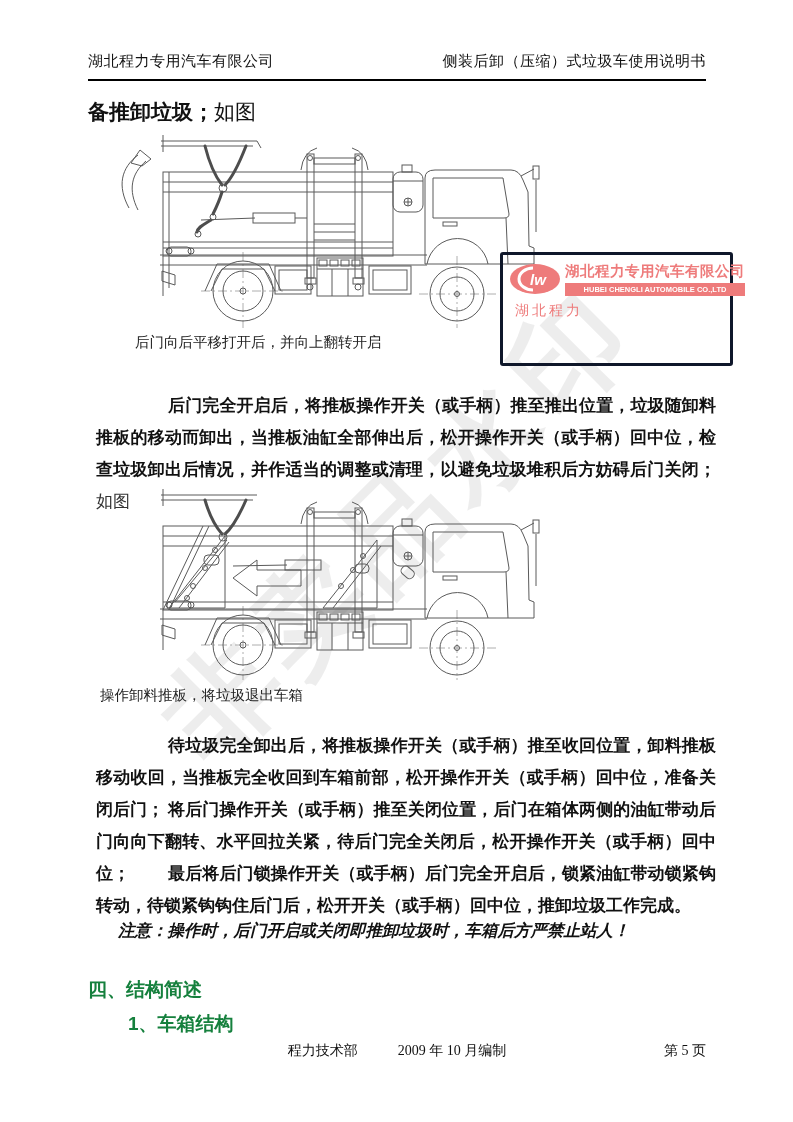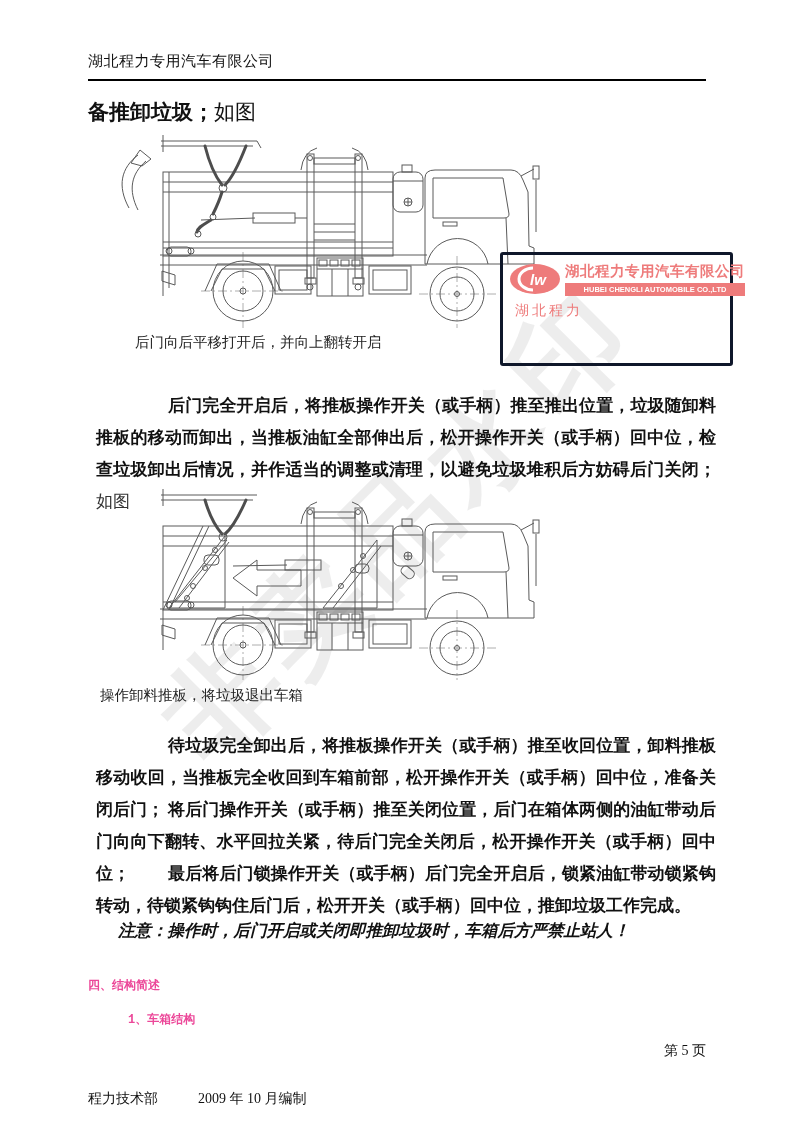--- a/index.html
+++ b/index.html
@@ -38,46 +38,47 @@
   .para{position:absolute;left:88px;width:620px;font-size:17px;font-weight:bold;line-height:32px;
         text-align:justify;margin:8px;}
   .para .tail{font-weight:normal;color:#333;}
   .p1{top:382px;text-indent:72px;}
   .p2{top:722px;text-indent:72px;}
   .p3{top:786px;text-indent:72px;}
   .p4{top:850px;text-indent:72px;}
   .note{position:absolute;left:88px;top:916px;width:620px;font-size:16.5px;font-weight:bold;
         font-style:italic;line-height:30px;text-indent:30px;margin:0;}
   
-  .h-sec{position:absolute;font-family:Liberation Mono, monospace;font-weight:bold;
-         font-size:12px;color:#ec4899;}
+  .h-sec{position:absolute;font-family:Liberation Sans, sans-serif;font-weight:bold;
+         font-size:19px;color:#15803d;}
   .h1{left:88px;top:977px;}
   .h2{left:128px;top:1011px;}
   
   .footer{position:absolute;left:88px;top:1042px;width:618px;font-size:14px;}
-  .footer-center{display:flex;gap:40px;margin-top:48px;}
+  .footer-center{display:flex;justify-content:center;gap:40px;}
   .footer-page{position:absolute;right:0;top:0;}
   
   .wm{position:absolute;left:20px;top:450px;width:760px;text-align:center;
       transform:rotate(-45deg);font-size:112px;font-weight:bold;letter-spacing:10px;
       color:#000;opacity:.065;pointer-events:none;z-index:1;white-space:nowrap;
       font-family:"Liberation Sans","DejaVu Sans",sans-serif;}
   .content{position:relative;z-index:2;}
 </style>
 </head>
 <body>
 
 <div class="page">
 
   <div class="wm">非卖品水印</div>
 
   <div class="content">
 
     <div class="hdr">
       <span>湖北程力专用汽车有限公司</span>
+      <span>侧装后卸（压缩）式垃圾车使用说明书</span>
     </div>
     <div class="hdr-rule"></div>
 
     <div class="intro">
       <span class="b">备推卸垃圾；</span><span>如图</span>
     </div>
 
     <div class="fig1">
       <svg viewBox="0 0 448 202" width="448" height="202">
 

